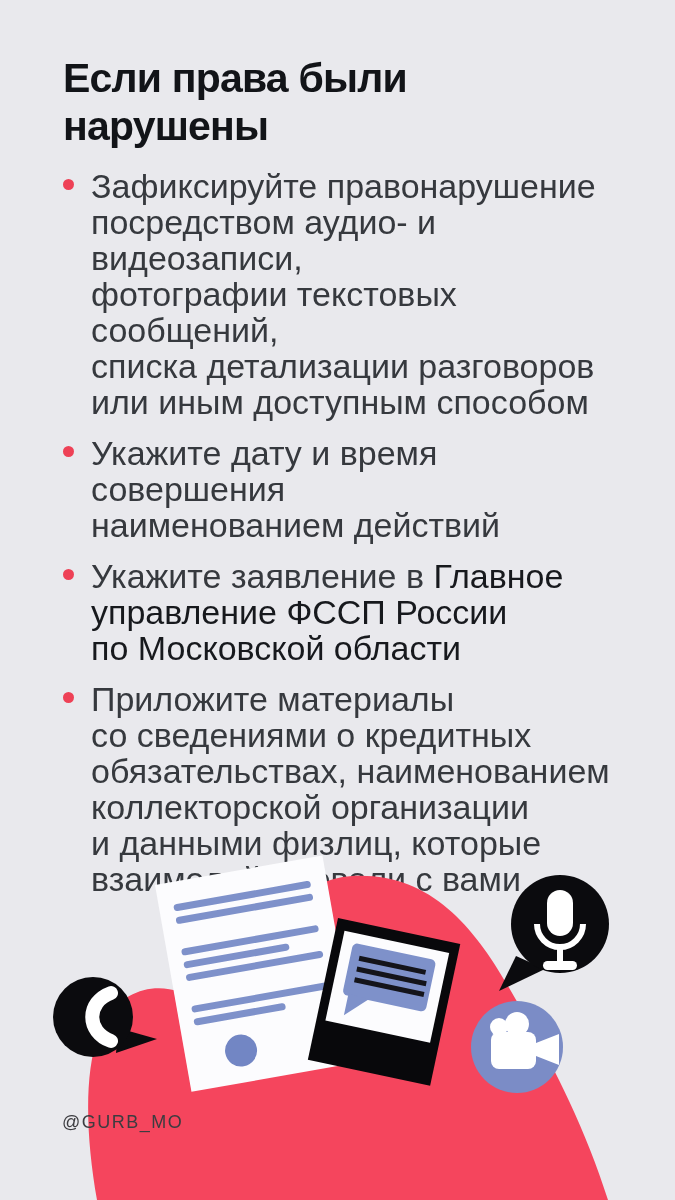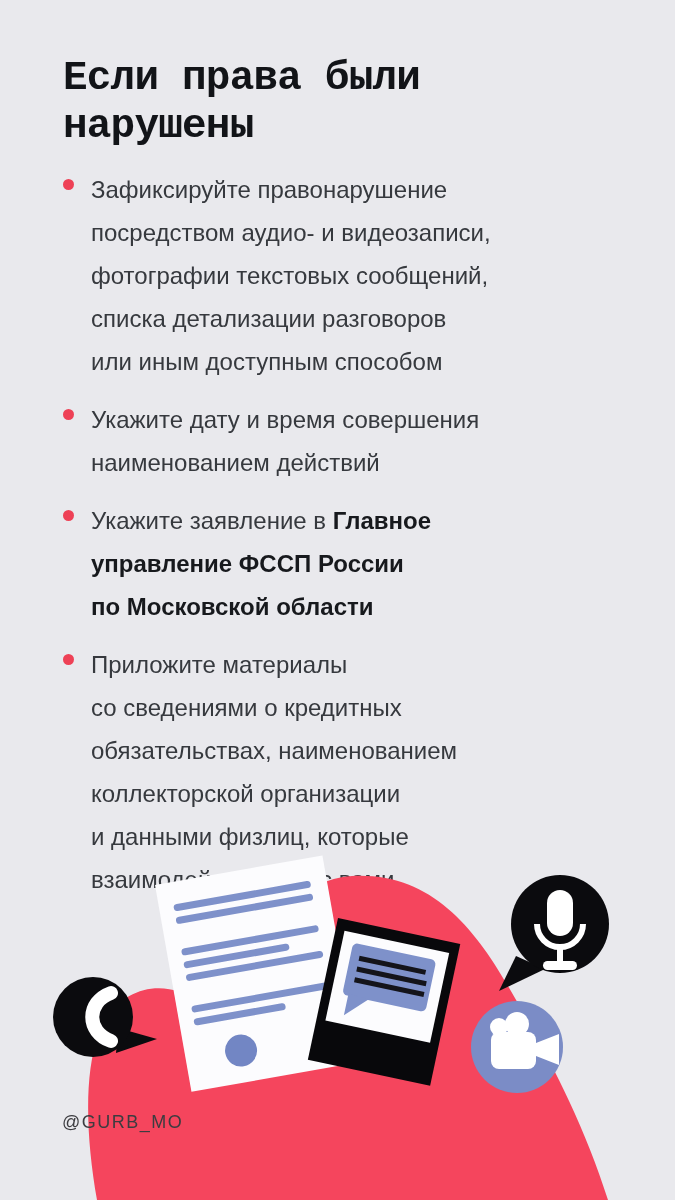--- a/index.html
+++ b/index.html
@@ -4,34 +4,34 @@
 <style>
   html,body{margin:0;padding:0;}
   body{
     width:675px;height:1200px;position:relative;overflow:hidden;
     background:#e9e9ed;
     font-family:"Liberation Sans",sans-serif;
   }
   .content{position:absolute;left:63px;top:54px;width:565px;}
   .title{
     margin:0;white-space:pre-line;
-    font-family:Liberation Mono, monospace;
+    font-family:Liberation Sans, sans-serif;
     font-size:41px;font-weight:900;line-height:48px;letter-spacing:-0.8px;
     color:#121418;
   }
   ul.bullets{list-style:none;margin:18px 0 0 0;padding:0;}
   ul.bullets li{
     position:relative;padding-left:28px;margin:0 0 15px 0;
-    font-size:24px;line-height:43px;color:#36393e;white-space:pre-line;
+    font-size:34px;line-height:36px;color:#36393e;white-space:pre-line;
   }
   .dot{
     position:absolute;left:0;top:11px;width:11px;height:11px;border-radius:50%;
     background:#ee4156;
   }
-  ul.bullets li b{font-weight:700;color:#17191d;}
+  ul.bullets li b{font-weight:400;color:#17191d;}
   .illustration{position:absolute;left:0;top:840px;width:675px;height:360px;}
   .watermark{
     position:absolute;left:62px;top:1112px;
     font-size:18px;letter-spacing:1.5px;color:#3c3c40;font-weight:400;
   }
 </style>
 </head>
 <body>
 
 <div class="content">

